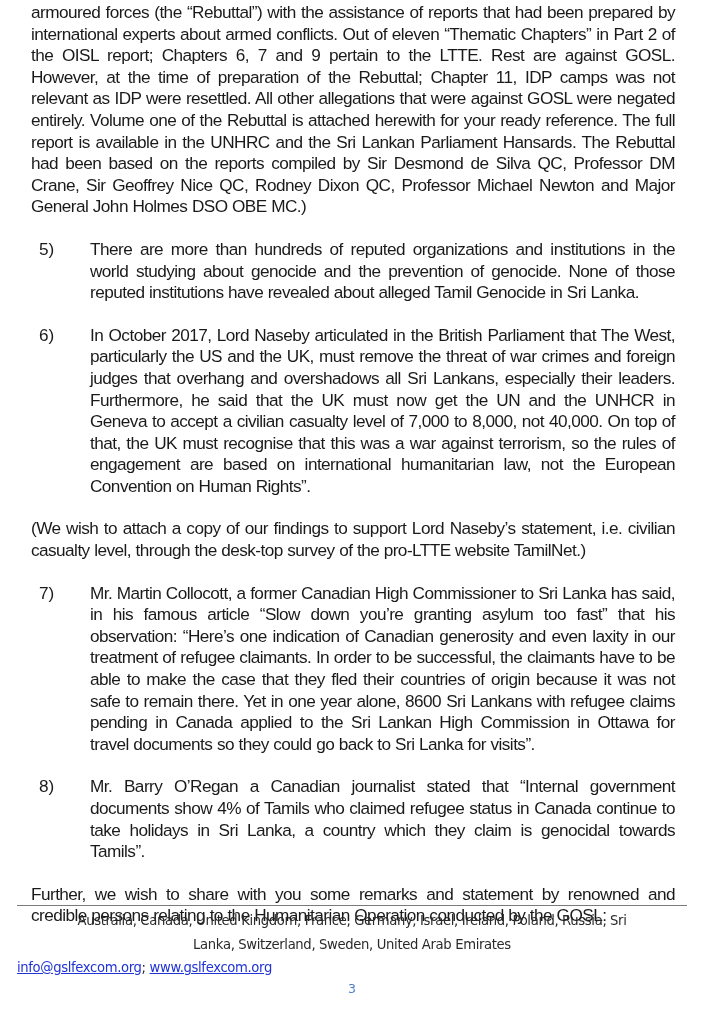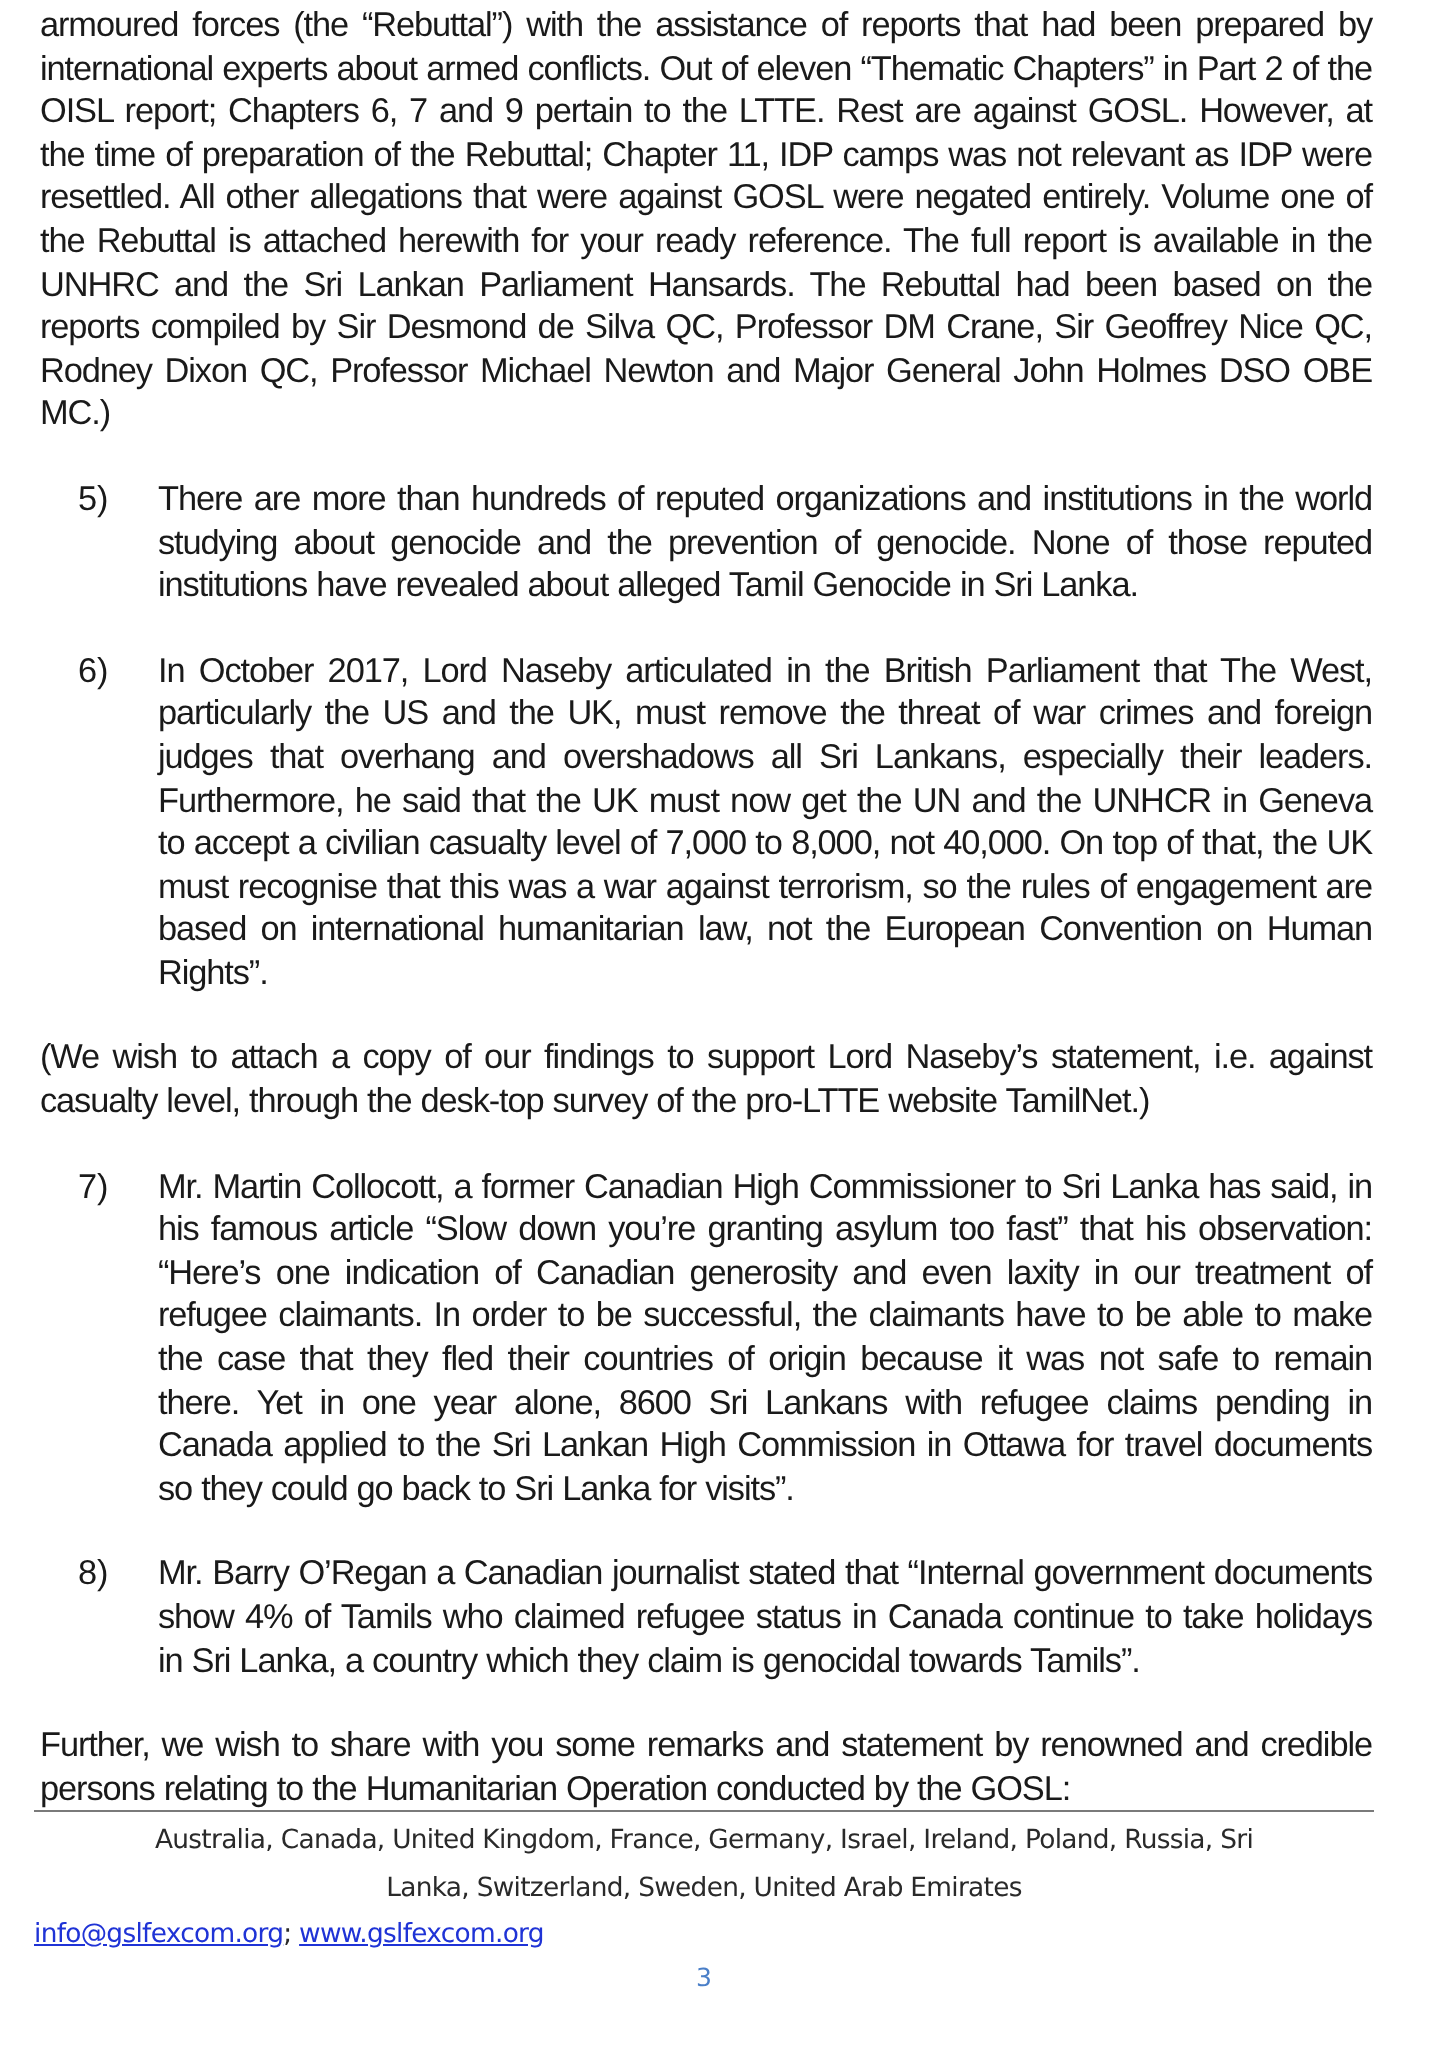--- a/index.html
+++ b/index.html
@@ -20,21 +20,21 @@
       left: 19px;
       top: 0px;
       width: 668px;
     }
     .para {
       font-size: 17.2px;
       line-height: 21.6px;
       text-align: justify;
       letter-spacing: -0.55px;
       word-spacing: 0.3px;
-      margin: 1px;
+      margin: 12px;
     }
     .p-top { margin-top: 2px; }
     .list-item {
       position: relative;
       padding-left: 59px;
       margin-top: 21px;
     }
     .list-num {
       position: absolute;
       left: 20px;
@@ -92,21 +92,21 @@
   <div class="list-item">
     <span class="list-num">5)</span>
     <p class="para">There are more than hundreds of reputed organizations and institutions in the world studying about genocide and the prevention of genocide. None of those reputed institutions have revealed about alleged Tamil Genocide in Sri Lanka.</p>
   </div>
 
   <div class="list-item">
     <span class="list-num">6)</span>
     <p class="para">In October 2017, Lord Naseby articulated in the British Parliament that The West, particularly the US and the UK, must remove the threat of war crimes and foreign judges that overhang and overshadows all Sri Lankans, especially their leaders. Furthermore, he said that the UK must now get the UN and the UNHCR in Geneva to accept a civilian casualty level of 7,000 to 8,000, not 40,000. On top of that, the UK must recognise that this was a war against terrorism, so the rules of engagement are based on international humanitarian law, not the European Convention on Human Rights”.</p>
   </div>
 
-  <p class="para gap">(We wish to attach a copy of our findings to support Lord Naseby’s statement, i.e. against casualty level, through the desk-top survey of the pro-LTTE website TamilNet.)</p>
+  <p class="para gap">(We wish to attach a copy of our findings to support Lord Naseby’s statement, i.e. civilian casualty level, through the desk-top survey of the pro-LTTE website TamilNet.)</p>
 
   <div class="list-item">
     <span class="list-num">7)</span>
     <p class="para">Mr. Martin Collocott, a former Canadian High Commissioner to Sri Lanka has said, in his famous article “Slow down you’re granting asylum too fast” that his observation: “Here’s one indication of Canadian generosity and even laxity in our treatment of refugee claimants. In order to be successful, the claimants have to be able to make the case that they fled their countries of origin because it was not safe to remain there. Yet in one year alone, 8600 Sri Lankans with refugee claims pending in Canada applied to the Sri Lankan High Commission in Ottawa for travel documents so they could go back to Sri Lanka for visits”.</p>
   </div>
 
   <div class="list-item">
     <span class="list-num">8)</span>
     <p class="para">Mr. Barry O’Regan a Canadian journalist stated that “Internal government documents show 4% of Tamils who claimed refugee status in Canada continue to take holidays in Sri Lanka, a country which they claim is genocidal towards Tamils”.</p>
   </div>

